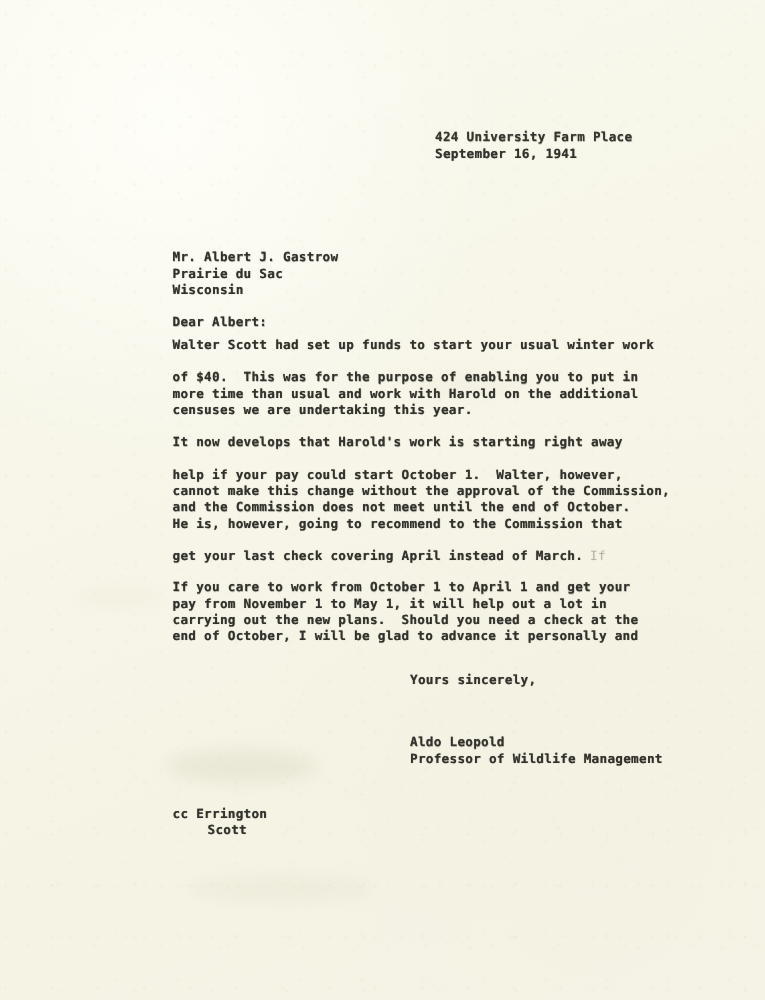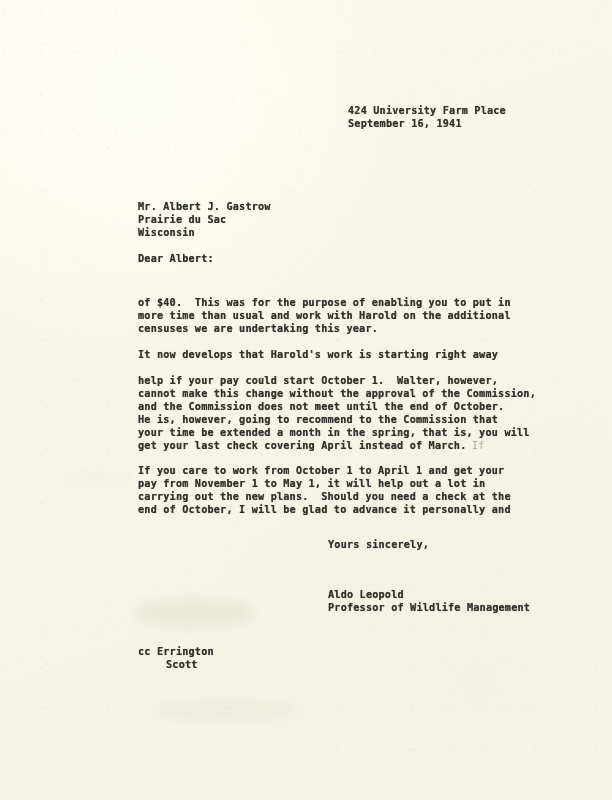--- a/index.html
+++ b/index.html
@@ -96,30 +96,30 @@
 
     <div class="blk" id="letterhead" style="left:348px; top:104px;">424 University Farm Place</div>
     <div class="blk" style="left:348px; top:117px;">September 16, 1941</div>
 
     <div class="blk" style="left:138px; top:200px;">Mr. Albert J. Gastrow</div>
     <div class="blk" style="left:138px; top:213px;">Prairie du Sac</div>
     <div class="blk" style="left:138px; top:226px;">Wisconsin</div>
 
     <div class="blk" style="left:138px; top:252px;">Dear Albert:</div>
 
+    <div class="blk" style="left:138px; top:270px;">Walter Scott had set up funds to start your usual winter work</div>
     <div class="blk" style="left:138px; top:296px;">of $40.  This was for the purpose of enabling you to put in</div>
     <div class="blk" style="left:138px; top:309px;">more time than usual and work with Harold on the additional</div>
     <div class="blk" style="left:138px; top:322px;">censuses we are undertaking this year.</div>
 
     <div class="blk" style="left:138px; top:348px;">It now develops that Harold's work is starting right away</div>
     <div class="blk" style="left:138px; top:374px;">help if your pay could start October 1.  Walter, however,</div>
     <div class="blk" style="left:138px; top:387px;text-align:center;">cannot make this change without the approval of the Commission,</div>
     <div class="blk" style="left:138px; top:400px;">and the Commission does not meet until the end of October.</div>
     <div class="blk" style="left:138px; top:413px;">He is, however, going to recommend to the Commission that</div>
-    <div class="blk" style="left:138px; top:426px;">your time be extended a month in the spring, that is, you will</div>
     <div class="blk" style="left:138px; top:439px;">get your last check covering April instead of March.</div>
     <div id="faint-if" style="left:472px; top:439px;">If</div>
 
     <div class="blk" style="left:138px; top:464px;">If you care to work from October 1 to April 1 and get your</div>
     <div class="blk" style="left:138px; top:477px;">pay from November 1 to May 1, it will help out a lot in</div>
     <div class="blk" style="left:138px; top:490px;">carrying out the new plans.  Should you need a check at the</div>
     <div class="blk" style="left:138px; top:503px;">end of October, I will be glad to advance it personally and</div>
 
     <div class="blk" style="left:328px; top:538px;">Yours sincerely,</div>
 

